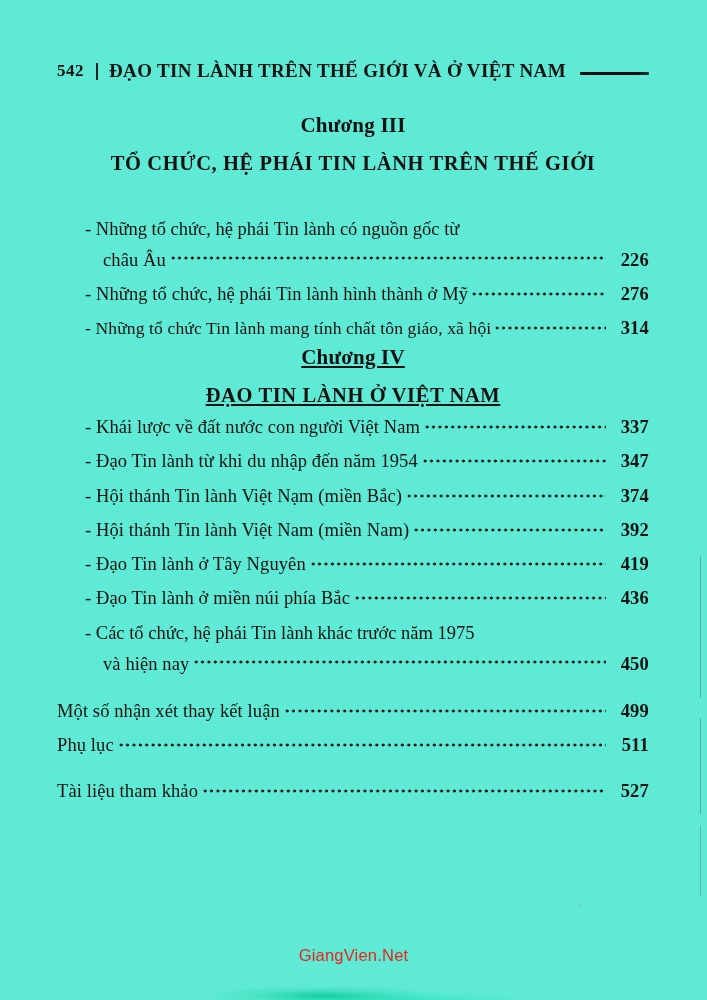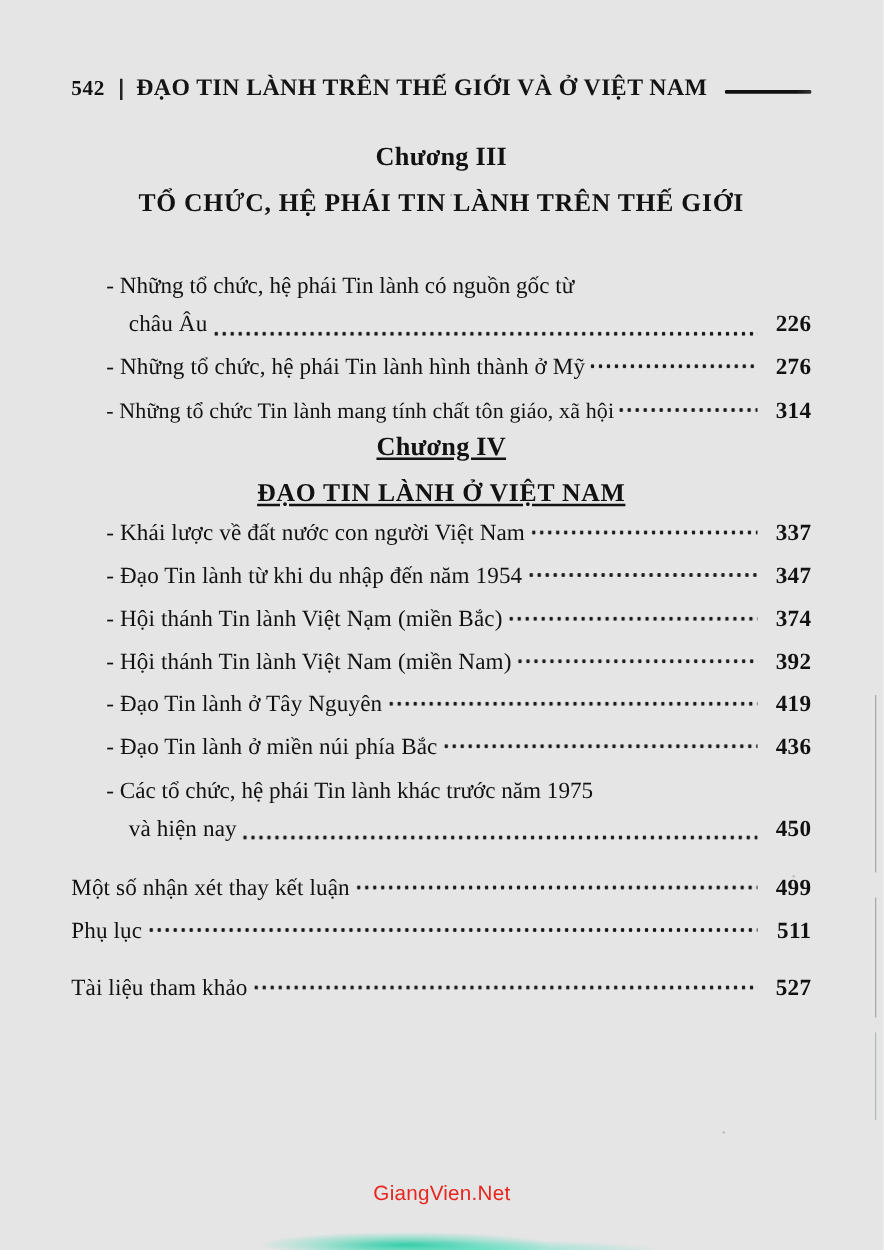--- a/index.html
+++ b/index.html
@@ -12,21 +12,21 @@
     height: 1000px;
     position: relative;
     overflow: hidden;
     font-family: "Liberation Serif", "DejaVu Serif", serif;
     color: #121212;
   }
 
   .page {
     position: absolute;
     inset: 0;
-    background: #e5e5e5;
+    background: #5eead4;
   }
 
   
   .running-header {
     position: absolute;
     left: 57px;
     top: 58px;
     width: 592px;
     height: 26px;
     display: flex;
@@ -124,21 +124,21 @@
 
   
   .toc-entry-multiline .first-line {
     font-size: 18.5px;
     line-height: 1.26;
     white-space: nowrap;
     margin-bottom: 8px;
   }
   .toc-entry-multiline .cont-line {
     display: flex;
-    align-items: flex-end;
+    align-items: center;
     padding-left: 20px;
     font-size: 18.5px;
     line-height: 1.26;
   }
 
   
   .toc-row.flush { padding-left: 0; }
 
   
   .watermark {

